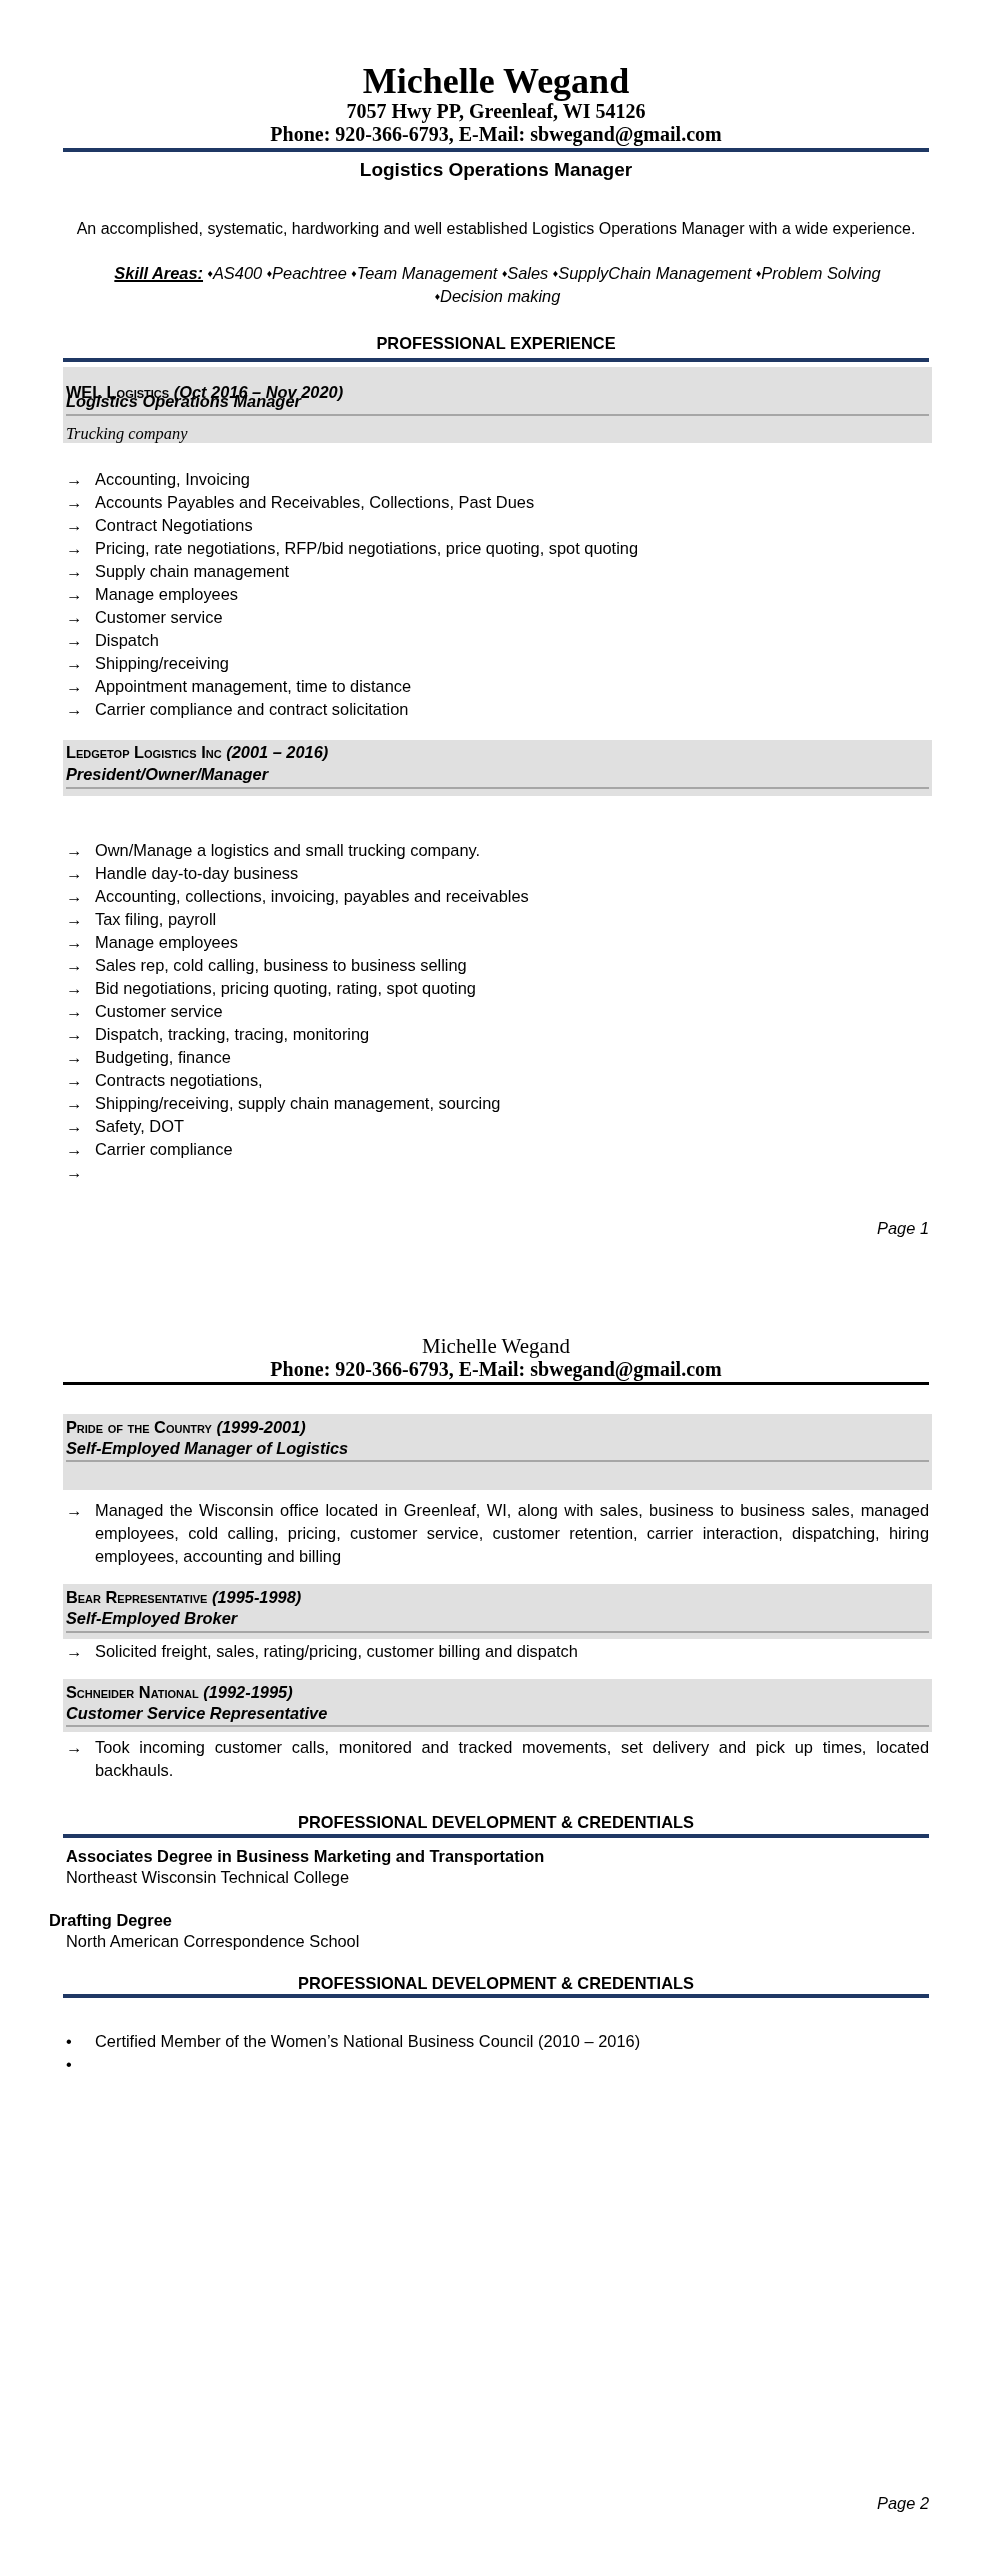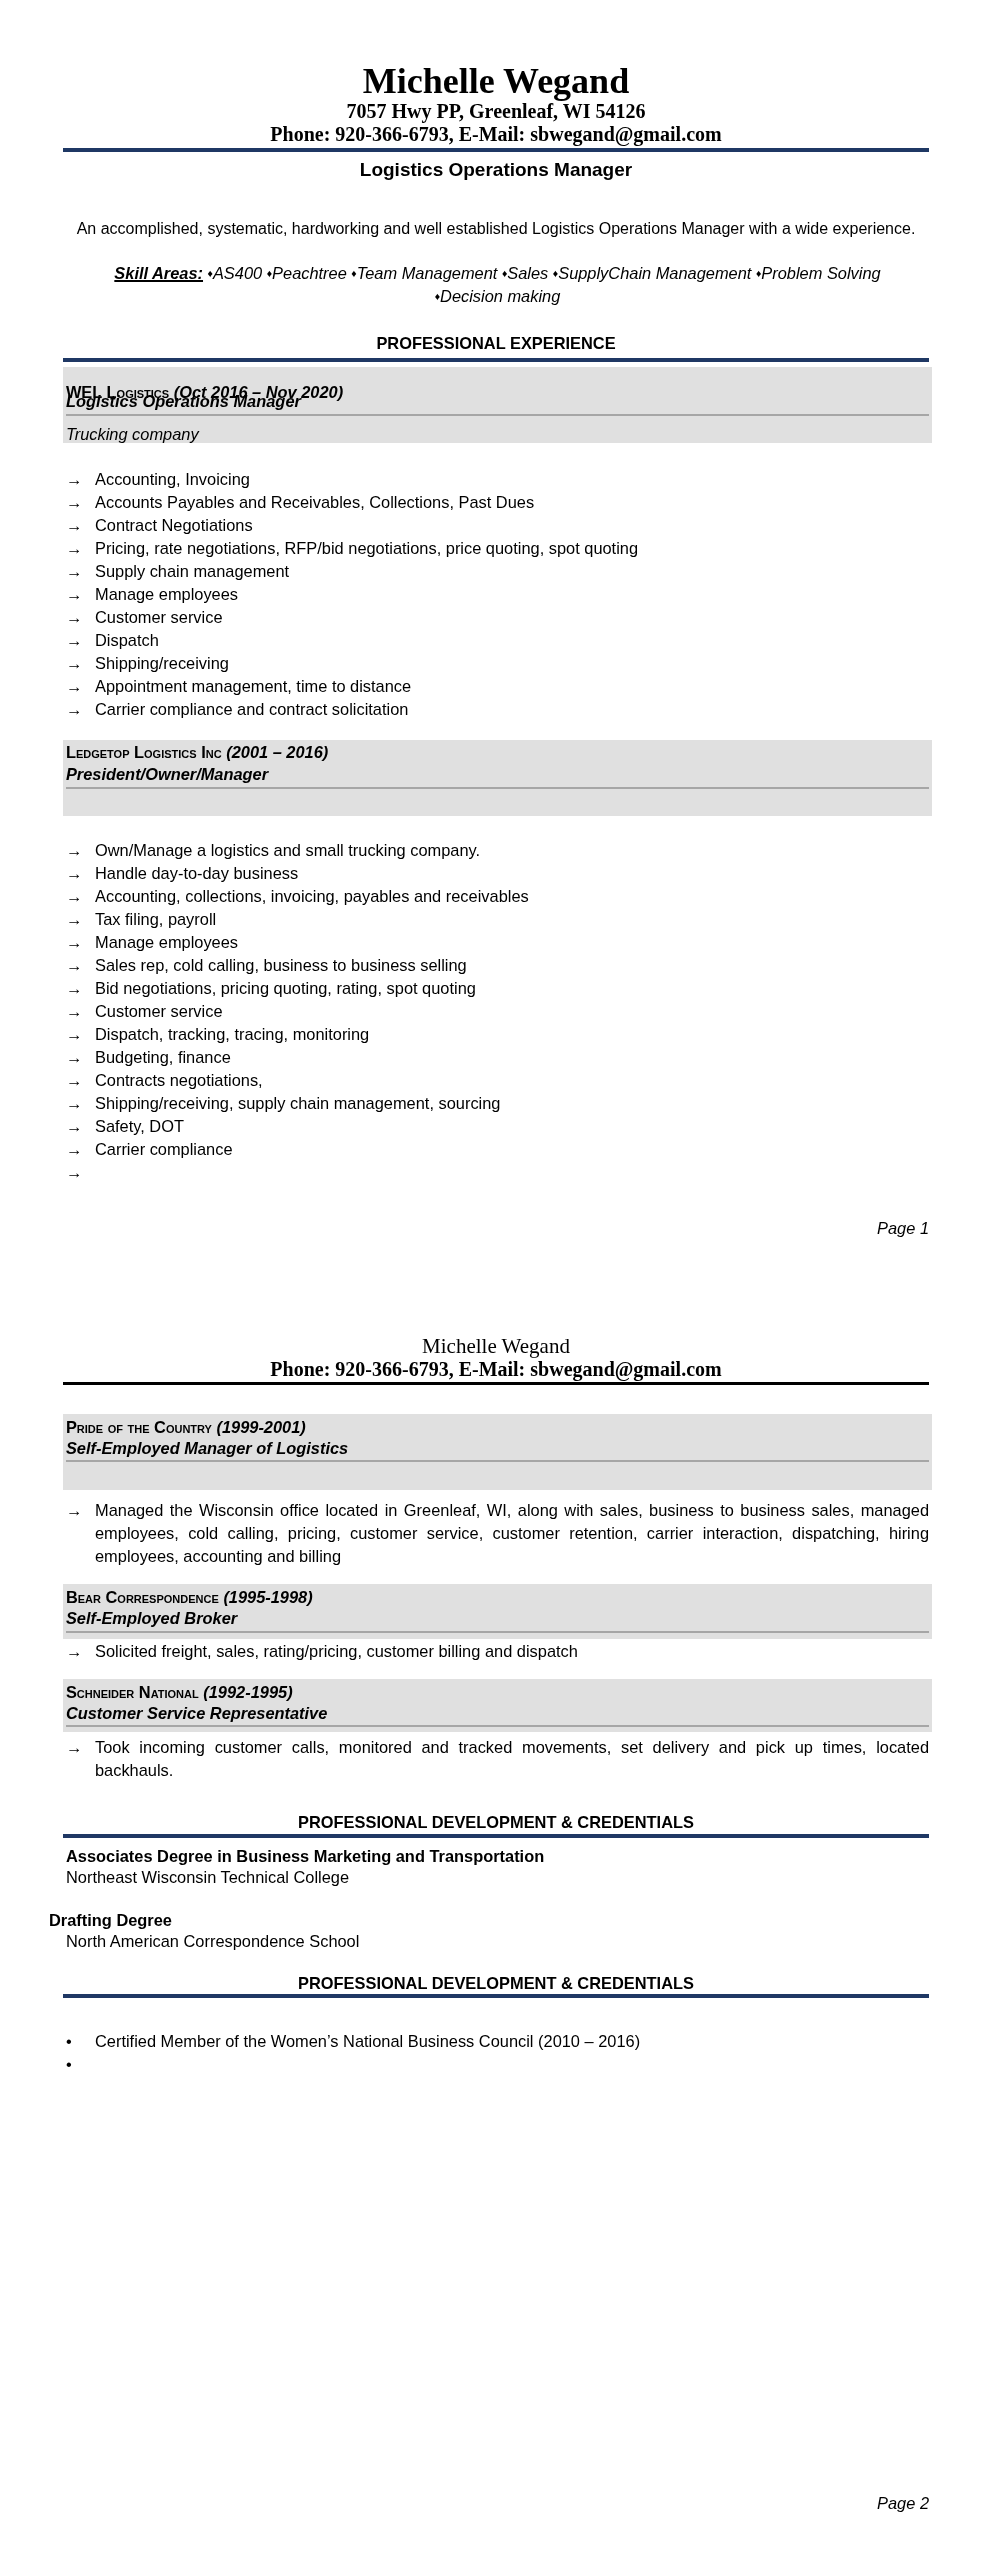--- a/index.html
+++ b/index.html
@@ -17,21 +17,21 @@
   .title { font-size:19px; font-weight:bold; line-height:1; }
   .summary { font-size:16px; line-height:1; }
   .skills { font-size:16.4px; font-style:italic; line-height:22px; }
   .skills .lbl { font-weight:bold; text-decoration:underline; text-decoration-thickness:1.8px; }
   .section-h { font-size:16.4px; font-weight:bold; line-height:1; }
   .job-box { position:absolute; left:63px; width:869px; background:#e0e0e0; }
   .job-box .company { position:absolute; left:2.9px; font-size:16.4px; font-weight:bold; line-height:1; font-variant:small-caps; }
   .job-box .company .dates { font-style:italic; font-variant:normal; }
   .job-box .role { position:absolute; left:2.9px; font-size:16.4px; font-weight:bold; font-style:italic; line-height:1; }
   .job-box .divider { position:absolute; left:2.9px; right:2.9px; height:2.3px; background:#a6a6a6; }
-  .job-box .desc { position:absolute; left:2.9px; font-size:16.4px; font-style:italic; line-height:1; }
+  .job-box .desc { position:absolute; left:2.9px; font-size:16.4px; font-style:italic; line-height:1;font-family:Liberation Serif, serif; }
   .blist { position:absolute; left:63px; width:866px; margin:0; padding:0; list-style:none; }
   .blist li { position:relative; padding-left:32px; font-size:16.4px; line-height:23px; text-align:justify; }
   .blist li .mark { position:absolute; left:2.9px; top:0; }
   .cred-title { font-size:16.4px; font-weight:bold; line-height:1; }
   .cred-sub { font-size:16.4px; line-height:1; }
   .dotlist li { padding-left:32px; }
   .pagenum { position:absolute; right:66px; font-size:16.4px; font-style:italic; line-height:1; }
 </style>
 </head>
 <body>
@@ -65,21 +65,21 @@
     <li><span class="mark">→</span><span>Pricing, rate negotiations, RFP/bid negotiations, price quoting, spot quoting</span></li>
     <li><span class="mark">→</span><span>Supply chain management</span></li>
     <li><span class="mark">→</span><span>Manage employees</span></li>
     <li><span class="mark">→</span><span>Customer service</span></li>
     <li><span class="mark">→</span><span>Dispatch</span></li>
     <li><span class="mark">→</span><span>Shipping/receiving</span></li>
     <li><span class="mark">→</span><span>Appointment management, time to distance</span></li>
     <li><span class="mark">→</span><span>Carrier compliance and contract solicitation</span></li>
   </ul>
 
-<div class="job-box" style="top:740px; height:76px;">
+<div class="job-box" style="top:740px; height:56px;">
   <div class="company" style="top:4.1px;"><span>Ledgetop Logistics Inc</span> <span class="dates">(2001 –  2016)</span></div>
   <div class="role" style="top:26px;">President/Owner/Manager</div>
   <div class="divider" style="top:47px;"></div>
 </div>
 <ul class="blist" id="bl-1" style="top:839px;">
     <li><span class="mark">→</span><span>Own/Manage a logistics and small trucking company.</span></li>
     <li><span class="mark">→</span><span>Handle day-to-day business</span></li>
     <li><span class="mark">→</span><span>Accounting, collections, invoicing, payables and receivables</span></li>
     <li><span class="mark">→</span><span>Tax filing, payroll</span></li>
     <li><span class="mark">→</span><span>Manage employees</span></li>
@@ -104,21 +104,21 @@
 <div class="job-box" style="top:1414px; height:76px;">
   <div class="company" style="top:4.7px;"><span>Pride of the Country</span> <span class="dates">(1999-2001)</span></div>
   <div class="role" style="top:26px;">Self-Employed Manager of Logistics</div>
   <div class="divider" style="top:46px;"></div>
 </div>
 <ul class="blist" id="bl-2" style="top:1499px;">
     <li><span class="mark">→</span><span>Managed the Wisconsin office located in Greenleaf, WI, along with sales, business to business sales, managed employees, cold calling, pricing, customer service, customer retention, carrier interaction, dispatching, hiring employees, accounting and billing</span></li>
   </ul>
 
 <div class="job-box" style="top:1584px; height:55px;">
-  <div class="company" style="top:4.7px;"><span>Bear Correspondence</span> <span class="dates">(1995-1998)</span></div>
+  <div class="company" style="top:4.7px;"><span>Bear Representative</span> <span class="dates">(1995-1998)</span></div>
   <div class="role" style="top:26px;">Self-Employed Broker</div>
   <div class="divider" style="top:47px;"></div>
 </div>
 <ul class="blist" id="bl-3" style="top:1640px;">
     <li><span class="mark">→</span><span>Solicited freight, sales, rating/pricing, customer billing and dispatch</span></li>
   </ul>
 
 <div class="job-box" style="top:1679px; height:53px;">
   <div class="company" style="top:4.7px;"><span>Schneider National</span> <span class="dates">(1992-1995)</span></div>
   <div class="role" style="top:26px;">Customer Service Representative</div>

